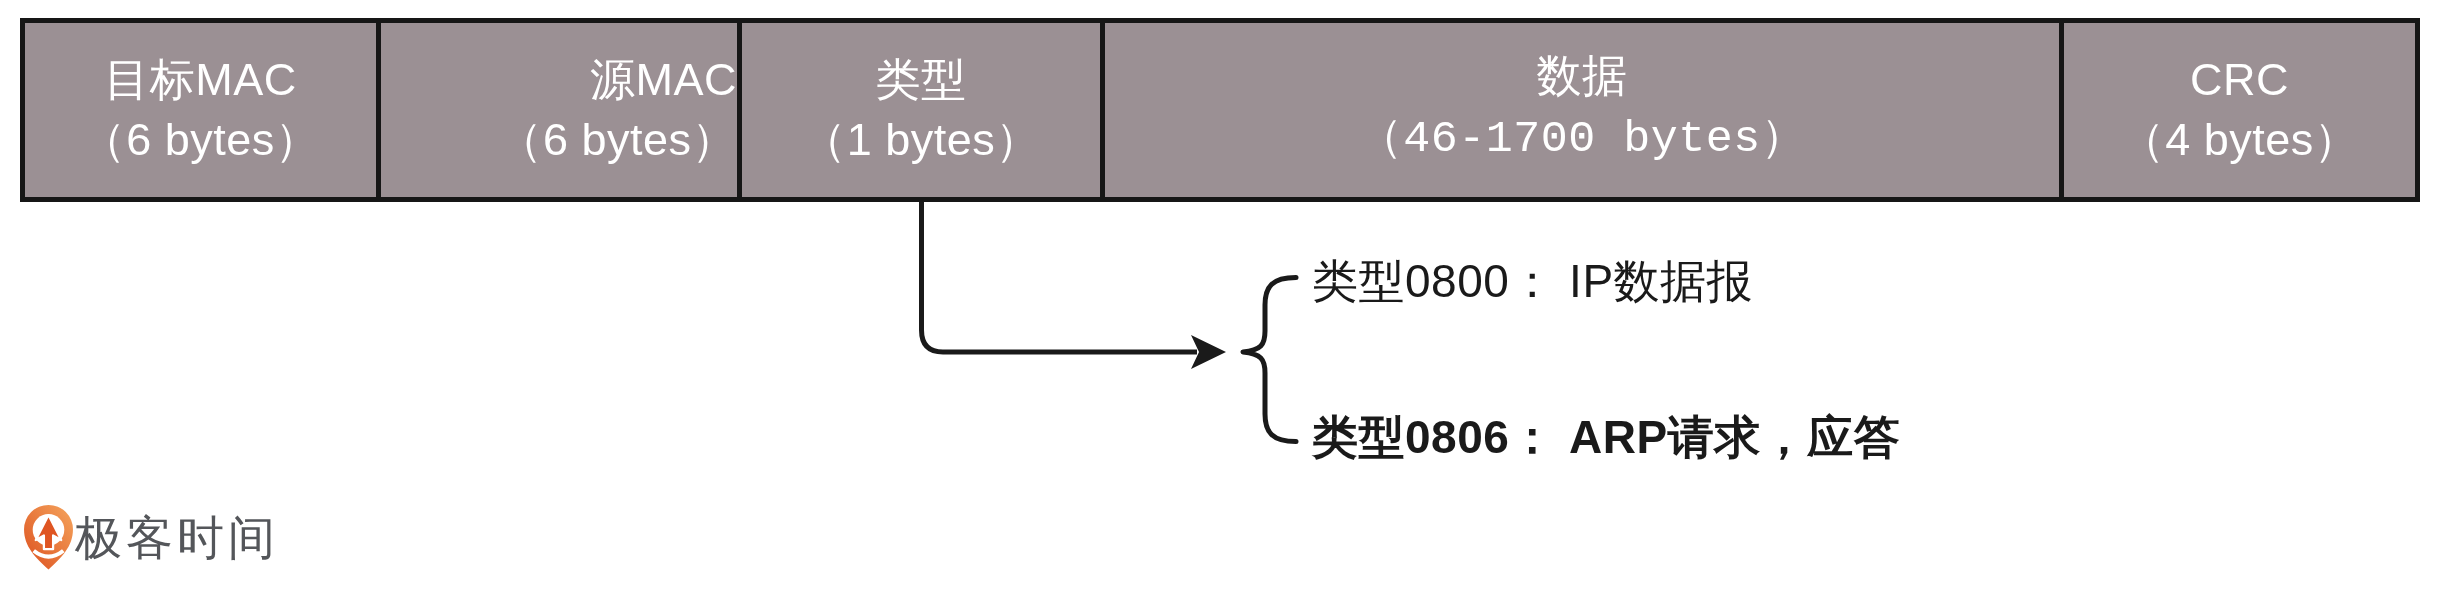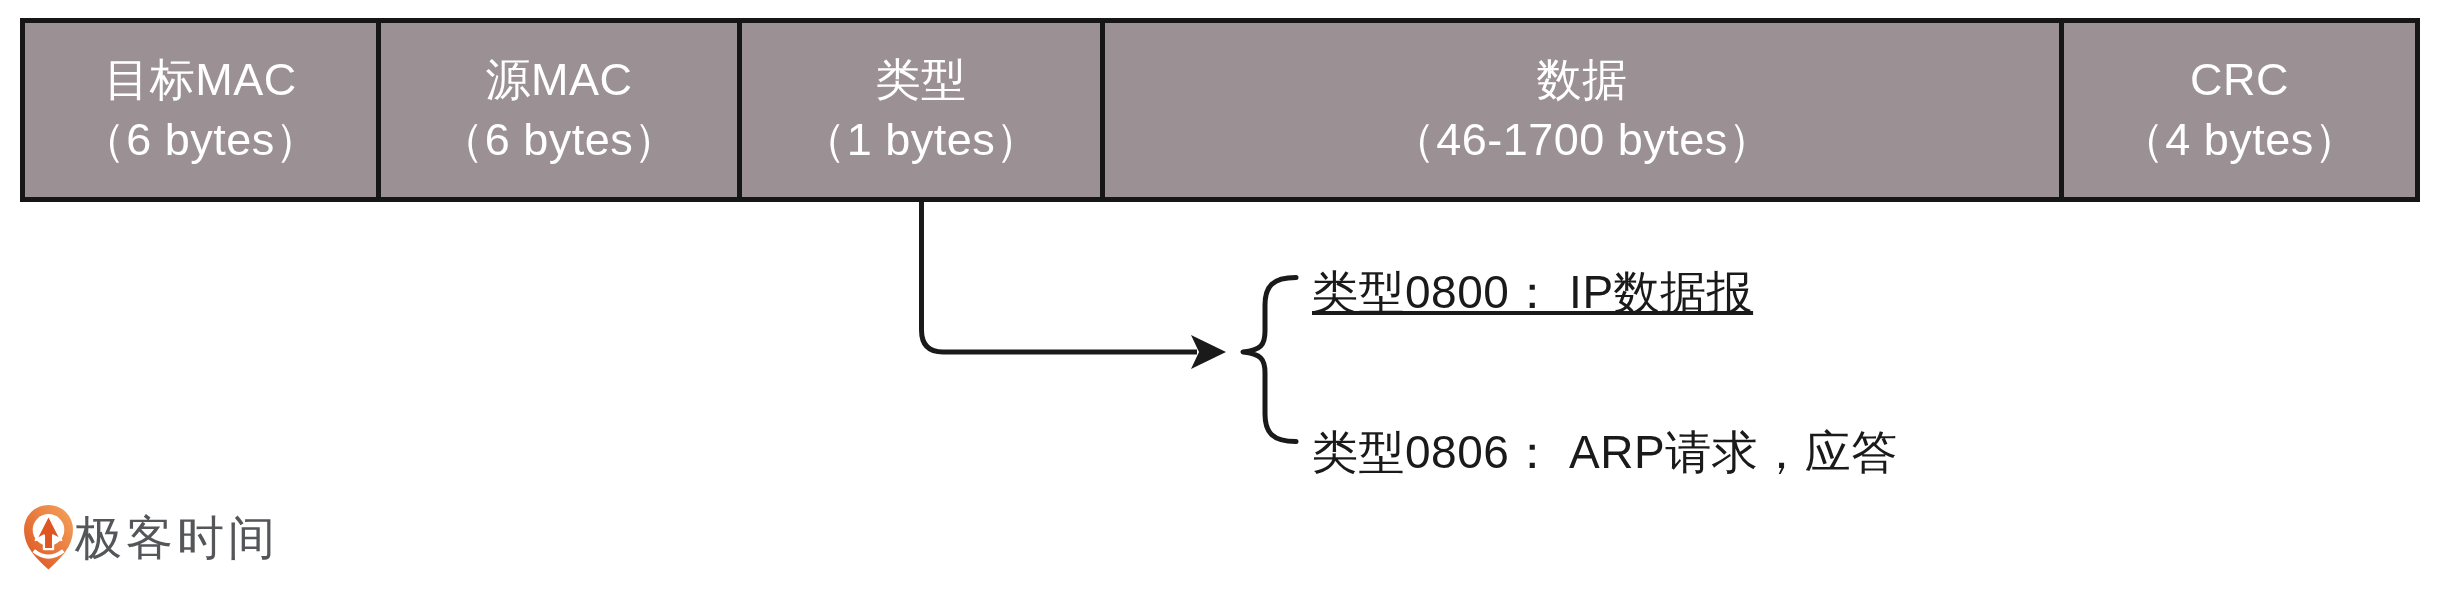--- a/index.html
+++ b/index.html
@@ -35,23 +35,23 @@
     align-items: center;
     justify-content: center;
     row-gap: 10px;
     text-align: center;
     font-size: 45px;
     font-weight: 500;
     line-height: 1.12;
     letter-spacing: 0.5px;
   }
   .cell:nth-child(1) { flex-grow: 351; }
-  .cell:nth-child(2) { flex-grow: 356; }
+  .cell:nth-child(2) { flex-grow: 356; align-items: flex-end; }
   .cell:nth-child(3) { flex-grow: 358; }
-  .cell:nth-child(4) { flex-grow: 954; }
+  .cell:nth-child(4) { flex-grow: 954; font-family: Liberation Mono, monospace; }
   .cell:nth-child(5) { flex-grow: 351; text-align: right; }
 
   
   .overlay {
     position: absolute;
     left: 0; top: 0;
     width: 2443px;
     height: 601px;
     pointer-events: none;
   }
@@ -60,22 +60,22 @@
   .anno {
     position: absolute;
     left: 1312px;
     color: #1A1A1A;
     font-size: 46px;
     font-weight: 500;
     line-height: 56px;
     white-space: nowrap;
     letter-spacing: 0.5px;
   }
-  .anno-1 { top: 264px; text-decoration: underline; }
-  .anno-2 { top: 424px; }
+  .anno-1 { top: 253px; }
+  .anno-2 { top: 409px; font-weight: bold; }
 
   
   .logo {
     position: absolute;
     left: 22px;
     top: 502px;
     height: 72px;
     display: flex;
     align-items: center;
   }

